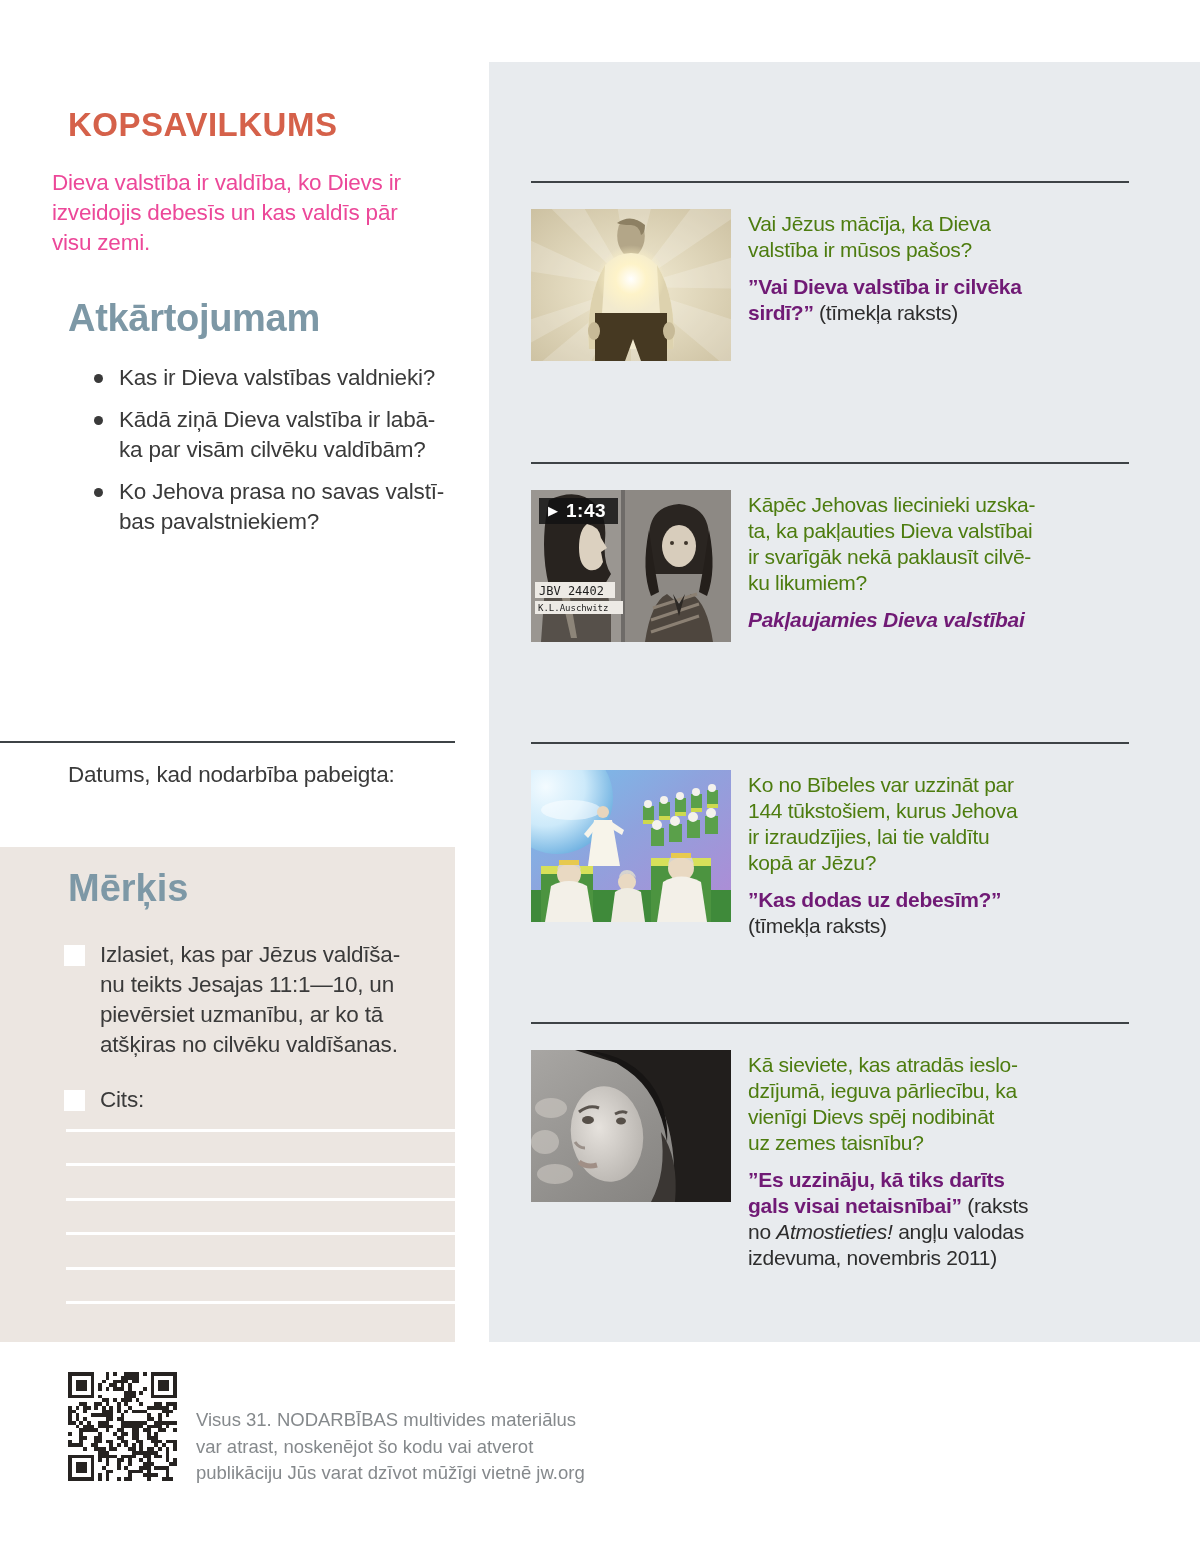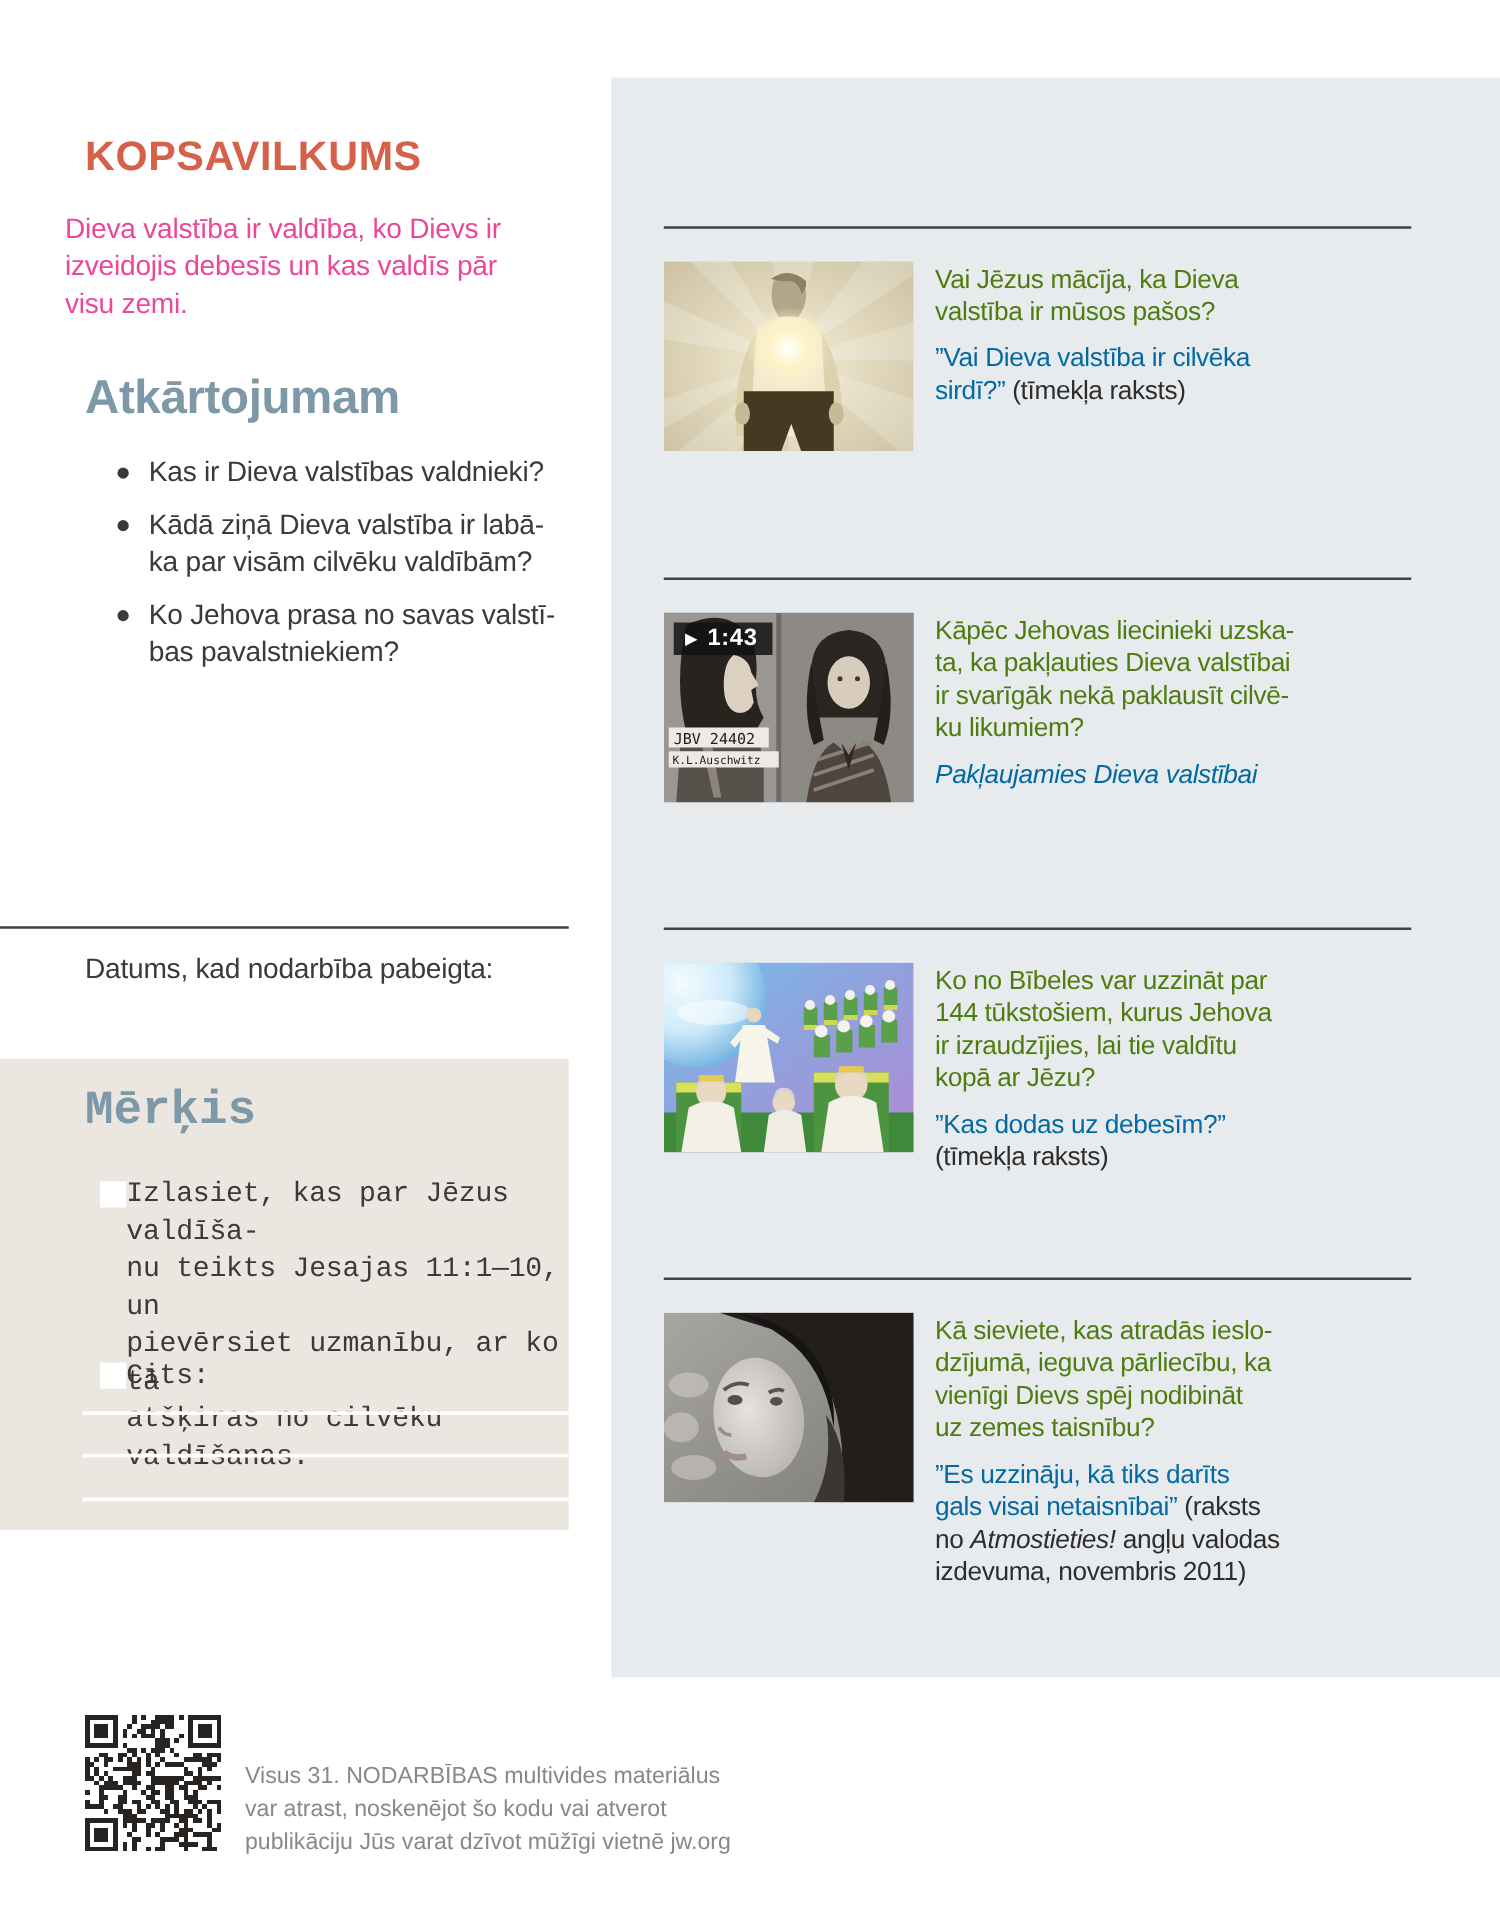--- a/index.html
+++ b/index.html
@@ -15,23 +15,23 @@
                color:#7d98a6;letter-spacing:-0.3px;}
   .bullets{position:absolute;left:93px;top:363px;width:365px;list-style:none;margin:0;padding:0;}
   .bullets li{position:relative;padding-left:26px;margin-bottom:12px;font-size:22.5px;
               line-height:30px;color:#3a3a3a;letter-spacing:-0.2px;}
   .bullet-dot{position:absolute;left:1px;top:11px;width:9px;height:9px;border-radius:50%;
               background:#3a3a3a;}
   .left-divider{position:absolute;left:0;top:741px;width:455px;height:2px;background:#3e4346;}
   .datums{position:absolute;left:68px;top:762px;font-size:22.5px;color:#3a3a3a;letter-spacing:-0.2px;}
 
   
-  .goal-box{position:absolute;left:0;top:847px;width:455px;height:377px;background:#ece6e1;font-family:Liberation Mono, monospace;}
+  .goal-box{position:absolute;left:0;top:847px;width:455px;height:495px;background:#ece6e1;}
   .goal-heading{position:absolute;left:68px;top:20px;font-size:38px;font-weight:700;color:#7d98a6;}
-  .goal-row{position:absolute;left:80px;display:flex;gap:0;}
+  .goal-row{position:absolute;left:64px;display:flex;gap:15px;}
   .goal-row.r1{top:93px;}
   .goal-row.r2{top:238px;}
   .goal-cb{flex:0 0 auto;width:21px;height:21px;background:#ffffff;margin-top:5px;}
   .goal-text{width:350px;font-size:22.5px;line-height:30px;color:#3a3a3a;letter-spacing:-0.2px;}
   .rule{position:absolute;left:66px;width:389px;height:3px;background:#ffffff;}
 
   
   .qr-wrap{position:absolute;left:68px;top:1372px;width:109px;height:109px;}
   .qr-wrap svg{display:block;width:109px;height:109px;}
   .caption{position:absolute;left:196px;top:1407px;width:420px;font-size:18.5px;
@@ -42,21 +42,21 @@
   .panel{position:absolute;left:489px;top:62px;width:711px;height:1280px;background:#e8ebee;}
   .lm-heading{position:absolute;left:57px;top:40px;font-size:29px;font-weight:700;
               letter-spacing:10px;word-spacing:14px;color:#6d8b9b;}
   .lm-div{position:absolute;left:42px;width:598px;height:2px;background:#3e4346;}
   .lm-item{position:absolute;left:42px;width:620px;display:flex;gap:17px;}
   .thumb{position:relative;flex:0 0 auto;width:200px;height:152px;overflow:hidden;}
   .thumb svg{display:block;width:200px;height:152px;}
   .lm-text{width:382px;}
   .lm-q{font-size:21px;line-height:26px;color:#4d7c0f;letter-spacing:-0.3px;margin-top:2px;}
   .lm-a{font-size:21px;line-height:26px;color:#2d2d2d;letter-spacing:-0.3px;margin-top:11px;}
-  .lm-a .seg-b{font-weight:normal;color:#0369a1;text-align:right;}
+  .lm-a .seg-b{font-weight:bold;color:#701a75;text-align:right;}
   .lm-a .seg-i{font-style:italic;}
   .badge{position:absolute;top:8px;left:8px;display:flex;align-items:center;gap:8px;
          background:rgba(18,18,18,.84);color:#ffffff;padding:3px 12px 4px 9px;}
   .badge .play{font-size:13px;line-height:1;}
   .badge .dur{font-size:19px;line-height:1;font-weight:bold;letter-spacing:.5px;}
 </style>
 </head>
 <body>
 
 <div class="page">

